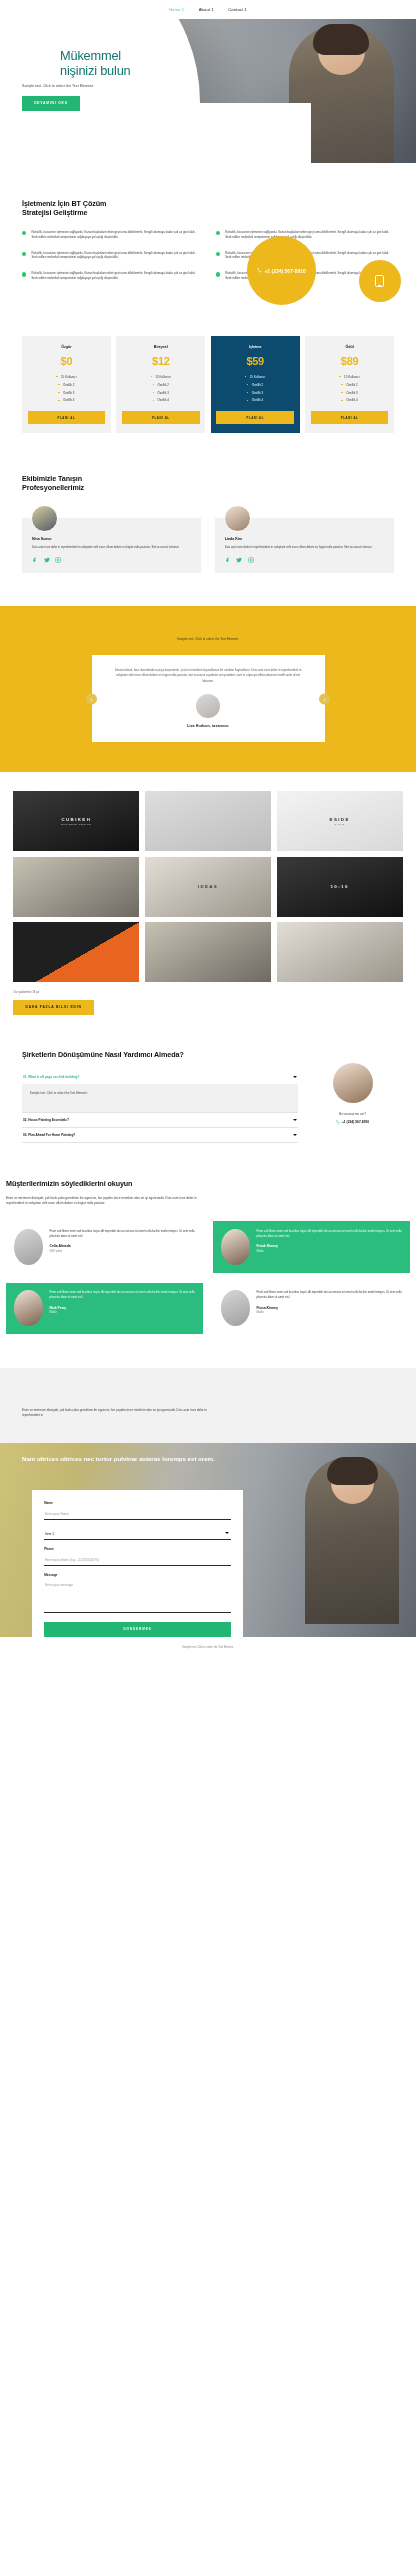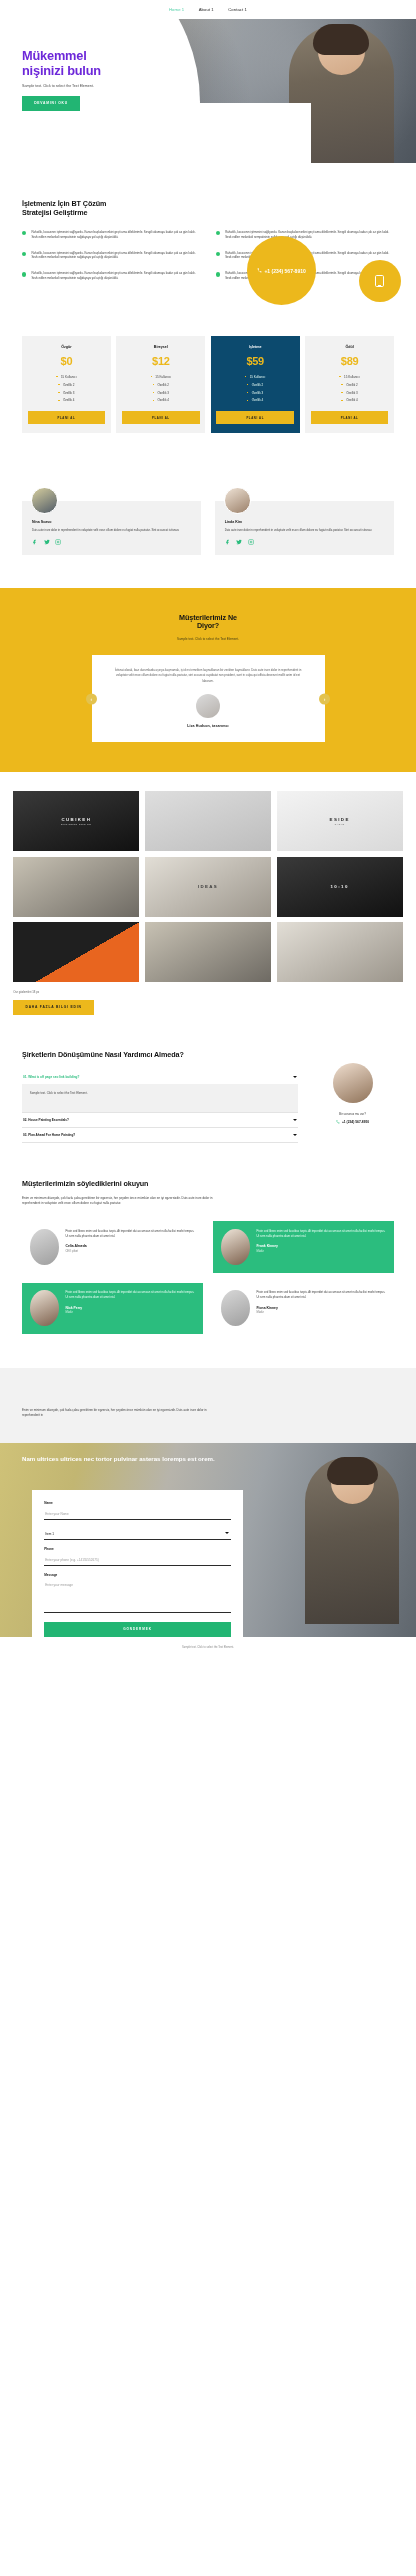--- a/index.html
+++ b/index.html
@@ -83,23 +83,24 @@
   }
   .hero-content {
     position: absolute;
     left: 22px; top: 49px;
     z-index: 10;
     width: 167px;
   }
   .hero-title {
     font-size: 12.8px;
     line-height: 1.14;
-    font-weight: 700;
+    font-weight: 400;
     letter-spacing: -0.2px;
-    color: #6d28d9;
+    color: #0f766e;
+    margin-left: 38px;
   }
   .hero-sub {
     margin-top: 5.6px;
     font-size: 3.6px;
     color: #4b4b4b;
   }
   .btn {
     display: inline-block;
     border: none;
     cursor: pointer;
@@ -285,21 +286,21 @@
   .faq-ava {
     width: 40px; height: 40px; border-radius:50%;
     margin: 0 auto;
     background: linear-gradient(155deg,#f0dfd0,#8f7258);
   }
   .faq-q { margin-top: 9px; font-size: 3px; color:#3f3f3f; }
   .faq-phone { margin-top: 4.4px; font-size: 3.3px; font-weight:700; color:#141414; display:flex; gap:2.2px; justify-content:center; align-items:center; }
   .faq-phone svg { width:3.9px;height:3.9px;fill:#2bbd7e; }
 
   
-  .reviews { padding: 37px 22px 0; }
+  .reviews { padding: 37px 6px 0; }
   .rv-lead { margin-top: 6.7px; max-width: 200px; }
   .rv-grid { margin-top: 15.5px; display:grid; grid-template-columns:1fr 1fr; gap: 10px 10px; }
   .rv { display:flex; gap: 6.7px; padding: 7.8px 7.8px; }
   .rv.green { background:#2bbd7e; }
   .rv-ava { flex:0 0 auto; width: 29px; height: 36px; border-radius: 14.4px/18px; background: linear-gradient(155deg,#d8d8d8,#9e9e9e); }
   .rv.green .rv-ava { background: linear-gradient(155deg,#efe6da,#7b5f4b); }
   .rv-txt { font-size: 2.8px; line-height:1.72; color:#3f3f3f; }
   .rv.green .rv-txt { color:#eafff5; }
   .rv-name { margin-top: 5.6px; font-size: 3.4px; font-weight:700; color:#141414; }
   .rv.green .rv-name { color:#fff; }
@@ -549,20 +550,24 @@
               <span>Özellik 4</span>
             </li>
         </ul>
         <button class="pbtn">Planı al</button>
       </div>
 
     </div>
   </section>
 
   <section class="sec team">
+    <h2 class="h2">
+      <span>Ekibimizle Tanışın</span><br>
+      <span>Profesyonellerimiz</span>
+    </h2>
     <div class="team-grid">
       <div class="member">
         <div class="m-ava"></div>
         <div class="m-name">Nina Scavo</div>
         <p class="m-bio">Duis aute irure dolor in reprehenderit in voluptate velit esse cillum dolore eu fugiat nulla pariatur. Sint occaecat istisnası</p>
         <div class="m-social">
           <svg viewBox="0 0 24 24">
               <path d="M15 3h-3a5 5 0 0 0-5 5v3H4v4h3v6h4v-6h3l1-4h-4V8a1 1 0 0 1 1-1h3z"></path>
             </svg>
           <svg viewBox="0 0 24 24">
@@ -586,24 +591,20 @@
             </svg>
           <svg viewBox="0 0 24 24">
               <path d="M17 2H7a5 5 0 0 0-5 5v10a5 5 0 0 0 5 5h10a5 5 0 0 0 5-5V7a5 5 0 0 0-5-5zm3 15a3 3 0 0 1-3 3H7a3 3 0 0 1-3-3V7a3 3 0 0 1 3-3h10a3 3 0 0 1 3 3zM12 7a5 5 0 1 0 0 10 5 5 0 0 0 0-10zm0 8a3 3 0 1 1 0-6 3 3 0 0 1 0 6z"></path>
             </svg>
         </div>
       </div>
     </div>
   </section>
 
   <section class="tyellow">
-    <h2 class="h2 center">
-      <span>Müşterilerimiz Ne</span><br>
-      <span>Diyor?</span>
-    </h2>
     <p class="lead">Sample text. Click to select the Text Element.</p>
     <div class="tcard">
       <div class="arrow l">‹</div>
       <div class="arrow r">›</div>
       <p class="tquote">İstisnai olarak, bazı durumlarda aşırıya kaçmamak, iş id est emekten kaynaklanan bir zevkten kaynaklanır. Duis aute irure dolor in reprehenderit in voluptate velit esse cillum dolore eu fugiat nulla pariatur, sint occaecat cupidatat non proident, sunt in culpa qui officia deserunt mollit anim id est laborum.</p>
       <div class="tava"></div>
       <div class="tname">Liza Hudson, tasarımcı</div>
     </div>
   </section>
 

